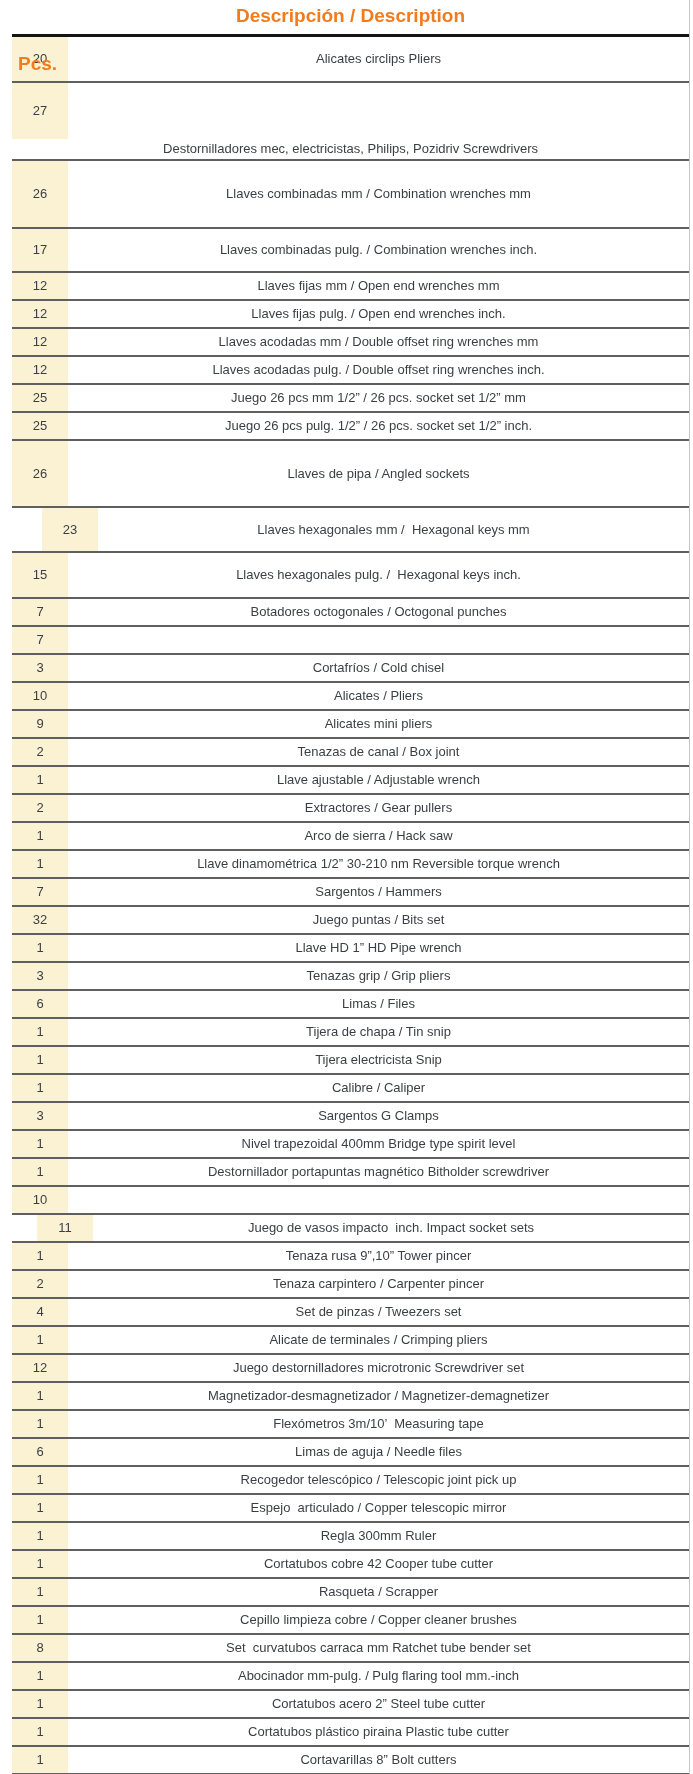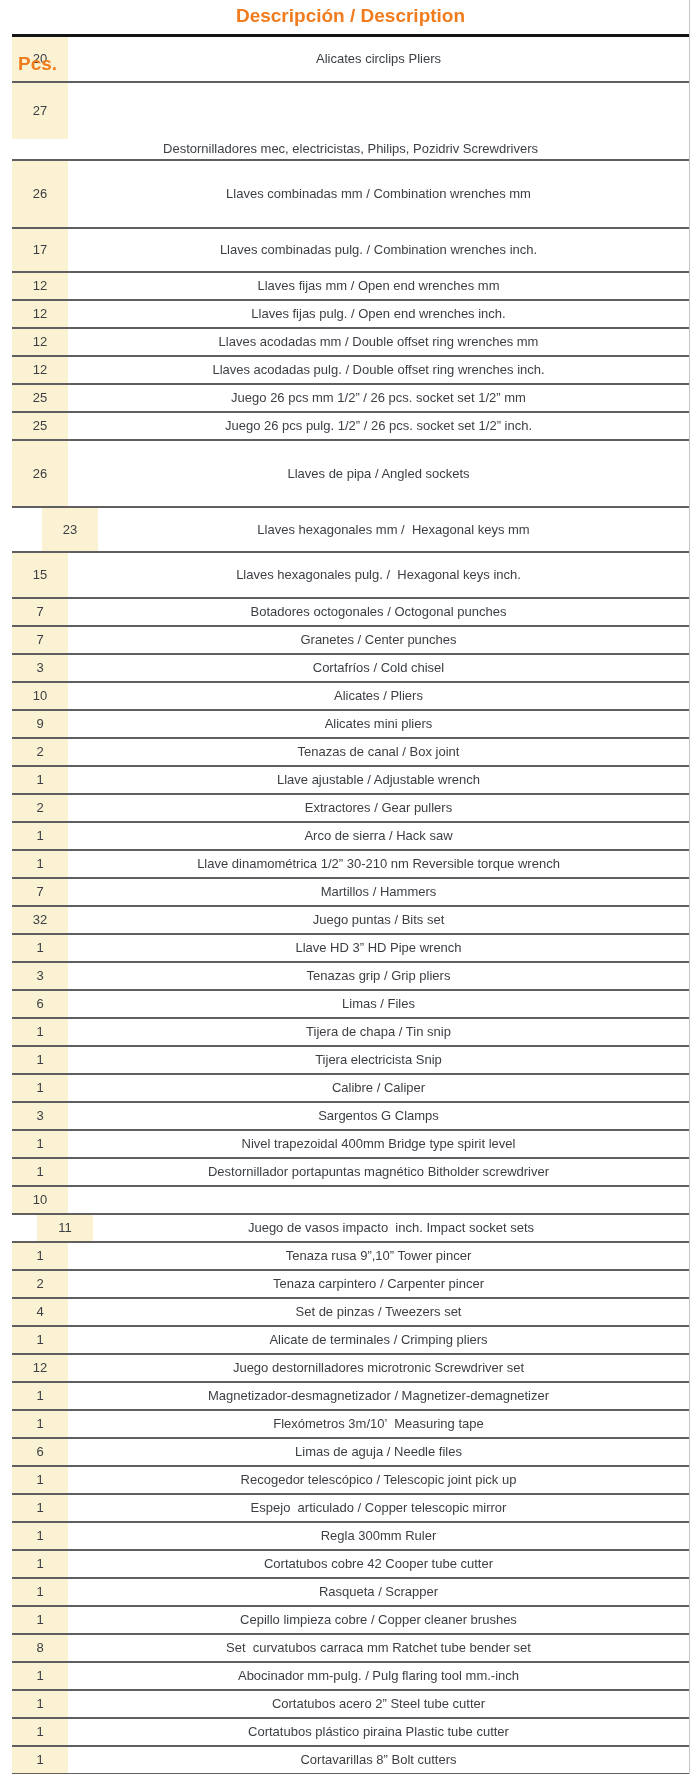--- a/index.html
+++ b/index.html
@@ -140,21 +140,20 @@
     <div class="cell cell-desc">Llaves hexagonales pulg. /  Hexagonal keys inch.</div>
   </div>
 
   <div class="row" style="min-height: 28px;">
     <div class="cell cell-pcs">7</div>
     <div class="cell cell-desc">Botadores octogonales / Octogonal punches</div>
   </div>
 
   <div class="row" style="min-height: 28px;">
     <div class="cell cell-pcs">7</div>
-    <div class="cell cell-desc">Granetes / Center punches</div>
   </div>
 
   <div class="row" style="min-height: 28px;">
     <div class="cell cell-pcs">3</div>
     <div class="cell cell-desc">Cortafríos / Cold chisel</div>
   </div>
 
   <div class="row" style="min-height: 28px;">
     <div class="cell cell-pcs">10</div>
     <div class="cell cell-desc">Alicates / Pliers</div>
@@ -185,31 +184,31 @@
     <div class="cell cell-desc">Arco de sierra / Hack saw</div>
   </div>
 
   <div class="row" style="min-height: 28px;">
     <div class="cell cell-pcs">1</div>
     <div class="cell cell-desc">Llave dinamométrica 1/2” 30-210 nm Reversible torque wrench</div>
   </div>
 
   <div class="row" style="min-height: 28px;">
     <div class="cell cell-pcs">7</div>
-    <div class="cell cell-desc">Martillos / Hammers</div>
+    <div class="cell cell-desc">Sargentos / Hammers</div>
   </div>
 
   <div class="row" style="min-height: 28px; justify-content: flex-end;">
     <div class="cell cell-pcs">32</div>
     <div class="cell cell-desc">Juego puntas / Bits set</div>
   </div>
 
   <div class="row" style="min-height: 28px;">
     <div class="cell cell-pcs">1</div>
-    <div class="cell cell-desc">Llave HD 3” HD Pipe wrench</div>
+    <div class="cell cell-desc">Llave HD 1” HD Pipe wrench</div>
   </div>
 
   <div class="row" style="min-height: 28px;">
     <div class="cell cell-pcs">3</div>
     <div class="cell cell-desc">Tenazas grip / Grip pliers</div>
   </div>
 
   <div class="row" style="min-height: 28px;">
     <div class="cell cell-pcs">6</div>
     <div class="cell cell-desc">Limas / Files</div>

